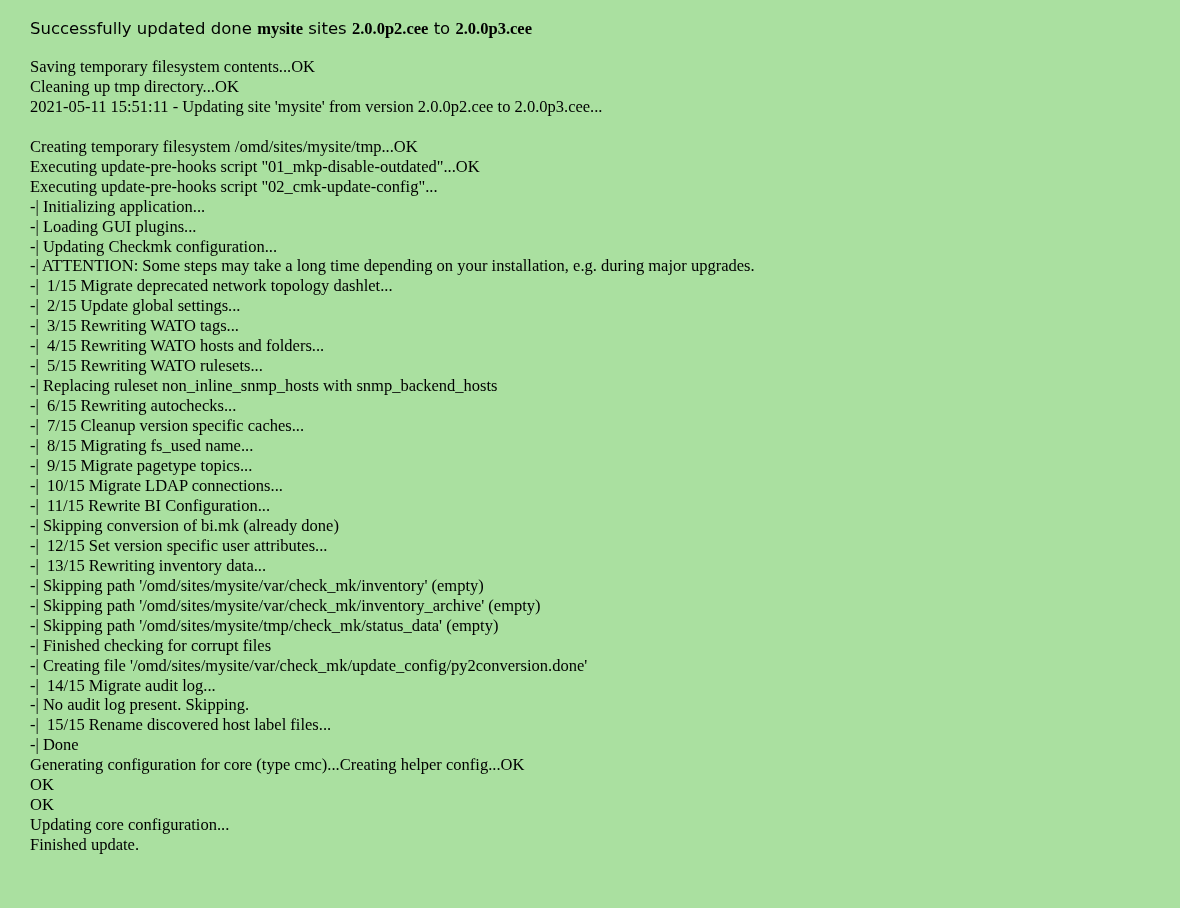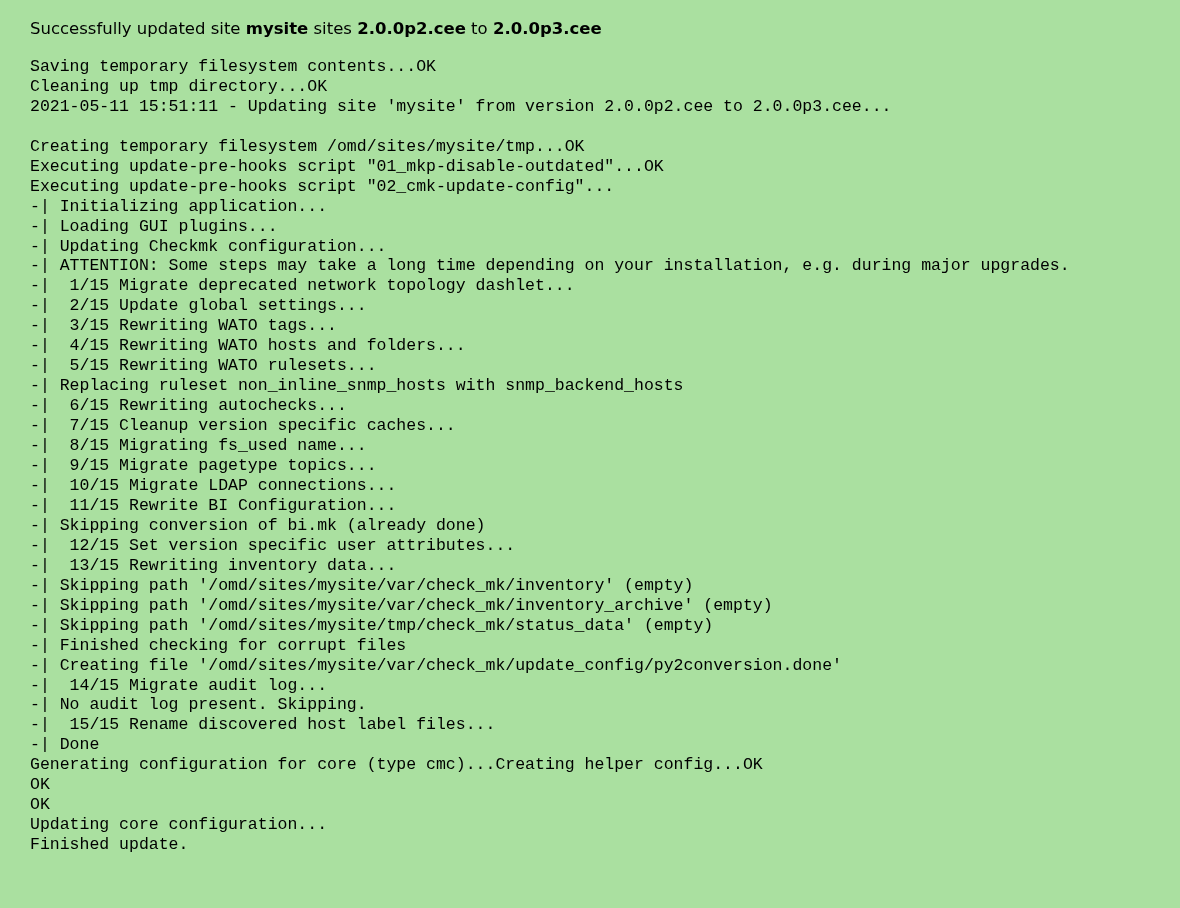--- a/index.html
+++ b/index.html
@@ -19,27 +19,28 @@
       height: 908px;
     }
     .header {
       font-family: "DejaVu Sans", "Helvetica", sans-serif;
       font-size: 16.5px;
       margin-bottom: 18px;
       white-space: pre-wrap;
     }
     .header b {
       font-weight: bold;
+      font-family: Liberation Serif, serif;
     }
     .log {
       white-space: pre;
-      font-family: Liberation Mono, monospace;
+      font-family: Liberation Serif, serif;
     }
     .log-line {
       display: block;
     }
   </style>
 </head>
 <body>
 
-<div class="header"><span>Successfully updated site </span><b>mysite</b><span> sites </span><b>2.0.0p2.cee</b><span> to </span><b>2.0.0p3.cee</b></div>
+<div class="header"><span>Successfully updated done </span><b>mysite</b><span> sites </span><b>2.0.0p2.cee</b><span> to </span><b>2.0.0p3.cee</b></div>
 
 <div class="log" id="log-container"><span class="log-line">Saving temporary filesystem contents...OK</span><span class="log-line">Cleaning up tmp directory...OK</span><span class="log-line">2021-05-11 15:51:11 - Updating site 'mysite' from version 2.0.0p2.cee to 2.0.0p3.cee...</span><span class="log-line">&nbsp;</span><span class="log-line">Creating temporary filesystem /omd/sites/mysite/tmp...OK</span><span class="log-line">Executing update-pre-hooks script "01_mkp-disable-outdated"...OK</span><span class="log-line">Executing update-pre-hooks script "02_cmk-update-config"...</span><span class="log-line">-| Initializing application...</span><span class="log-line">-| Loading GUI plugins...</span><span class="log-line">-| Updating Checkmk configuration...</span><span class="log-line">-| ATTENTION: Some steps may take a long time depending on your installation, e.g. during major upgrades.</span><span class="log-line">-|  1/15 Migrate deprecated network topology dashlet...</span><span class="log-line">-|  2/15 Update global settings...</span><span class="log-line">-|  3/15 Rewriting WATO tags...</span><span class="log-line">-|  4/15 Rewriting WATO hosts and folders...</span><span class="log-line">-|  5/15 Rewriting WATO rulesets...</span><span class="log-line">-| Replacing ruleset non_inline_snmp_hosts with snmp_backend_hosts</span><span class="log-line">-|  6/15 Rewriting autochecks...</span><span class="log-line">-|  7/15 Cleanup version specific caches...</span><span class="log-line">-|  8/15 Migrating fs_used name...</span><span class="log-line">-|  9/15 Migrate pagetype topics...</span><span class="log-line">-|  10/15 Migrate LDAP connections...</span><span class="log-line">-|  11/15 Rewrite BI Configuration...</span><span class="log-line">-| Skipping conversion of bi.mk (already done)</span><span class="log-line">-|  12/15 Set version specific user attributes...</span><span class="log-line">-|  13/15 Rewriting inventory data...</span><span class="log-line">-| Skipping path '/omd/sites/mysite/var/check_mk/inventory' (empty)</span><span class="log-line">-| Skipping path '/omd/sites/mysite/var/check_mk/inventory_archive' (empty)</span><span class="log-line">-| Skipping path '/omd/sites/mysite/tmp/check_mk/status_data' (empty)</span><span class="log-line">-| Finished checking for corrupt files</span><span class="log-line">-| Creating file '/omd/sites/mysite/var/check_mk/update_config/py2conversion.done'</span><span class="log-line">-|  14/15 Migrate audit log...</span><span class="log-line">-| No audit log present. Skipping.</span><span class="log-line">-|  15/15 Rename discovered host label files...</span><span class="log-line">-| Done</span><span class="log-line">Generating configuration for core (type cmc)...Creating helper config...OK</span><span class="log-line">OK</span><span class="log-line">OK</span><span class="log-line">Updating core configuration...</span><span class="log-line">Finished update.</span></div>
 
 </body></html>

